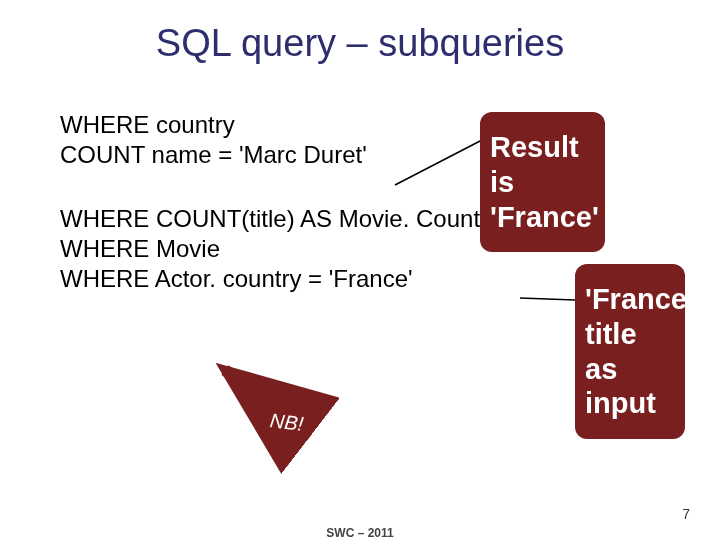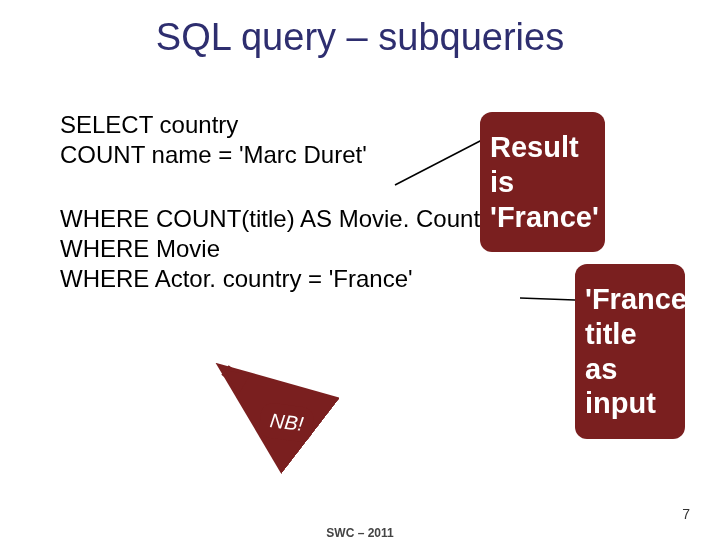--- a/index.html
+++ b/index.html
@@ -13,21 +13,21 @@
   }
   .slide {
     width: 100%;
     height: 100%;
     position: relative;
   }
   .title {
     font-size: 38px;
     color: #2e2e6f;
     text-align: center;
-    padding-top: 16px;
+    padding-top: 22px;
     font-weight: normal;
   }
   .body-area {
     position: absolute;
     left: 60px;
     top: 110px;
     width: 600px;
   }
   .query-block {
     font-size: 24px;
@@ -95,21 +95,21 @@
 </style>
 </head>
 <body>
 
 <div class="slide">
 
   <h1 class="title">SQL query – subqueries</h1>
 
   <div class="body-area">
     <div class="query-block">
-      <div>SELECT country</div>
+      <div>WHERE country</div>
       <div>COUNT name = 'Marc Duret'</div>
     </div>
     <div class="query-block">
       <div>WHERE COUNT(title) AS Movie. Count</div>
       <div>WHERE Movie</div>
       <div>WHERE Actor. country = 'France'</div>
     </div>
   </div>
 
   <svg class="lines">

